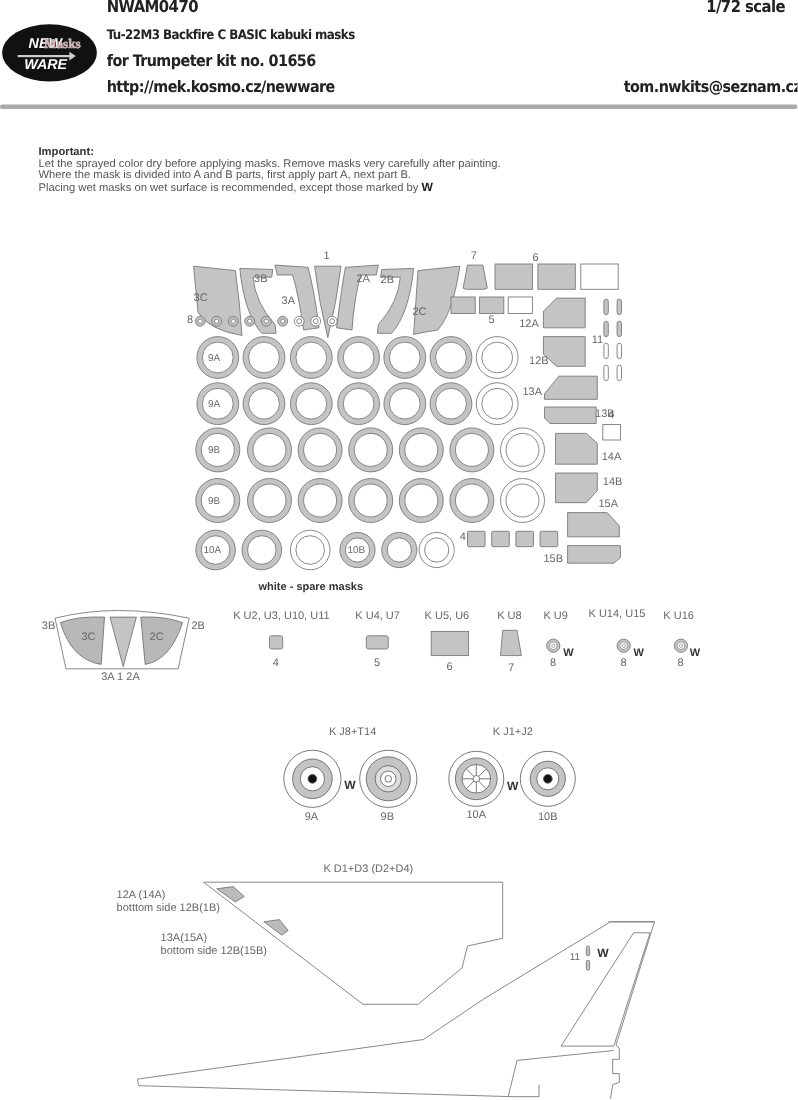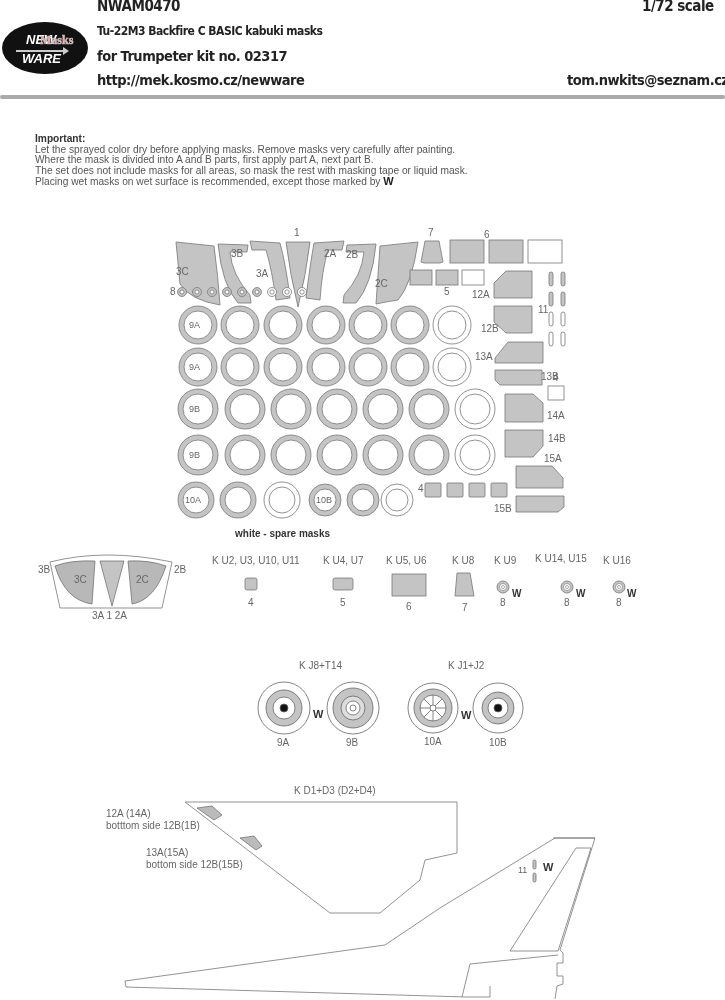--- a/index.html
+++ b/index.html
@@ -25,30 +25,29 @@
 
 <div class="logo">
   <span class="new">NEW</span>
   <span class="masks">Masks</span>
   <span class="arrow"></span>
   <span class="ware">WARE</span>
 </div>
 <div class="abs hdr" style="left:97px;top:-3px;font-size:15px;">NWAM0470</div>
 <div class="abs hdr" style="left:642px;top:-3px;font-size:15px;">1/72 scale</div>
 <div class="abs hdr" style="left:97px;top:24px;font-size:12px;">Tu-22M3 Backfire C BASIC  kabuki masks</div>
-<div class="abs hdr" style="left:97px;top:48px;font-size:14.5px;">for Trumpeter kit no. 02317</div>
+<div class="abs hdr" style="left:97px;top:48px;font-size:14.5px;">for Trumpeter kit no. 01656</div>
 <div class="abs hdr" style="left:97px;top:72px;font-size:14.5px;">http://mek.kosmo.cz/newware</div>
 <div class="abs hdr" style="left:567px;top:72px;font-size:14.5px;">tom.nwkits@seznam.cz</div>
 <div class="rule"></div>
 
 <div class="imp">
   <div class="t">Important:</div>
   <div>Let the sprayed color dry before applying masks. Remove masks very carefully after painting.</div>
   <div>Where the mask is divided into A and B parts, first apply part A, next part B.</div>
-  <div>The set does not include masks for all areas, so mask the rest with masking tape or liquid mask.</div>
   <div><span>Placing wet masks on wet surface is recommended, except those marked by</span> <b style="color:#222;font-size:11px;">W</b></div>
 </div>
 
 <svg width="725" height="1000">
   <g stroke="#777" stroke-width="0.8" fill="#c4c4c4">
 
     <path d="M176,242 L214,246 Q218,275 220,305 Q190,300 180,284 Z"></path>
     <path d="M218,244 L248,245 L247,252 L230,252 Q232,275 250,295 L251,303 L238,303 Q222,285 218,244 Z"></path>
     <path d="M250,241 L280,243 Q286,265 290,298 L276,300 Q272,270 266,250 L252,250 Z"></path>
     <path d="M286,242 L310,242 Q306,275 298,307 Q290,275 286,242 Z"></path>

